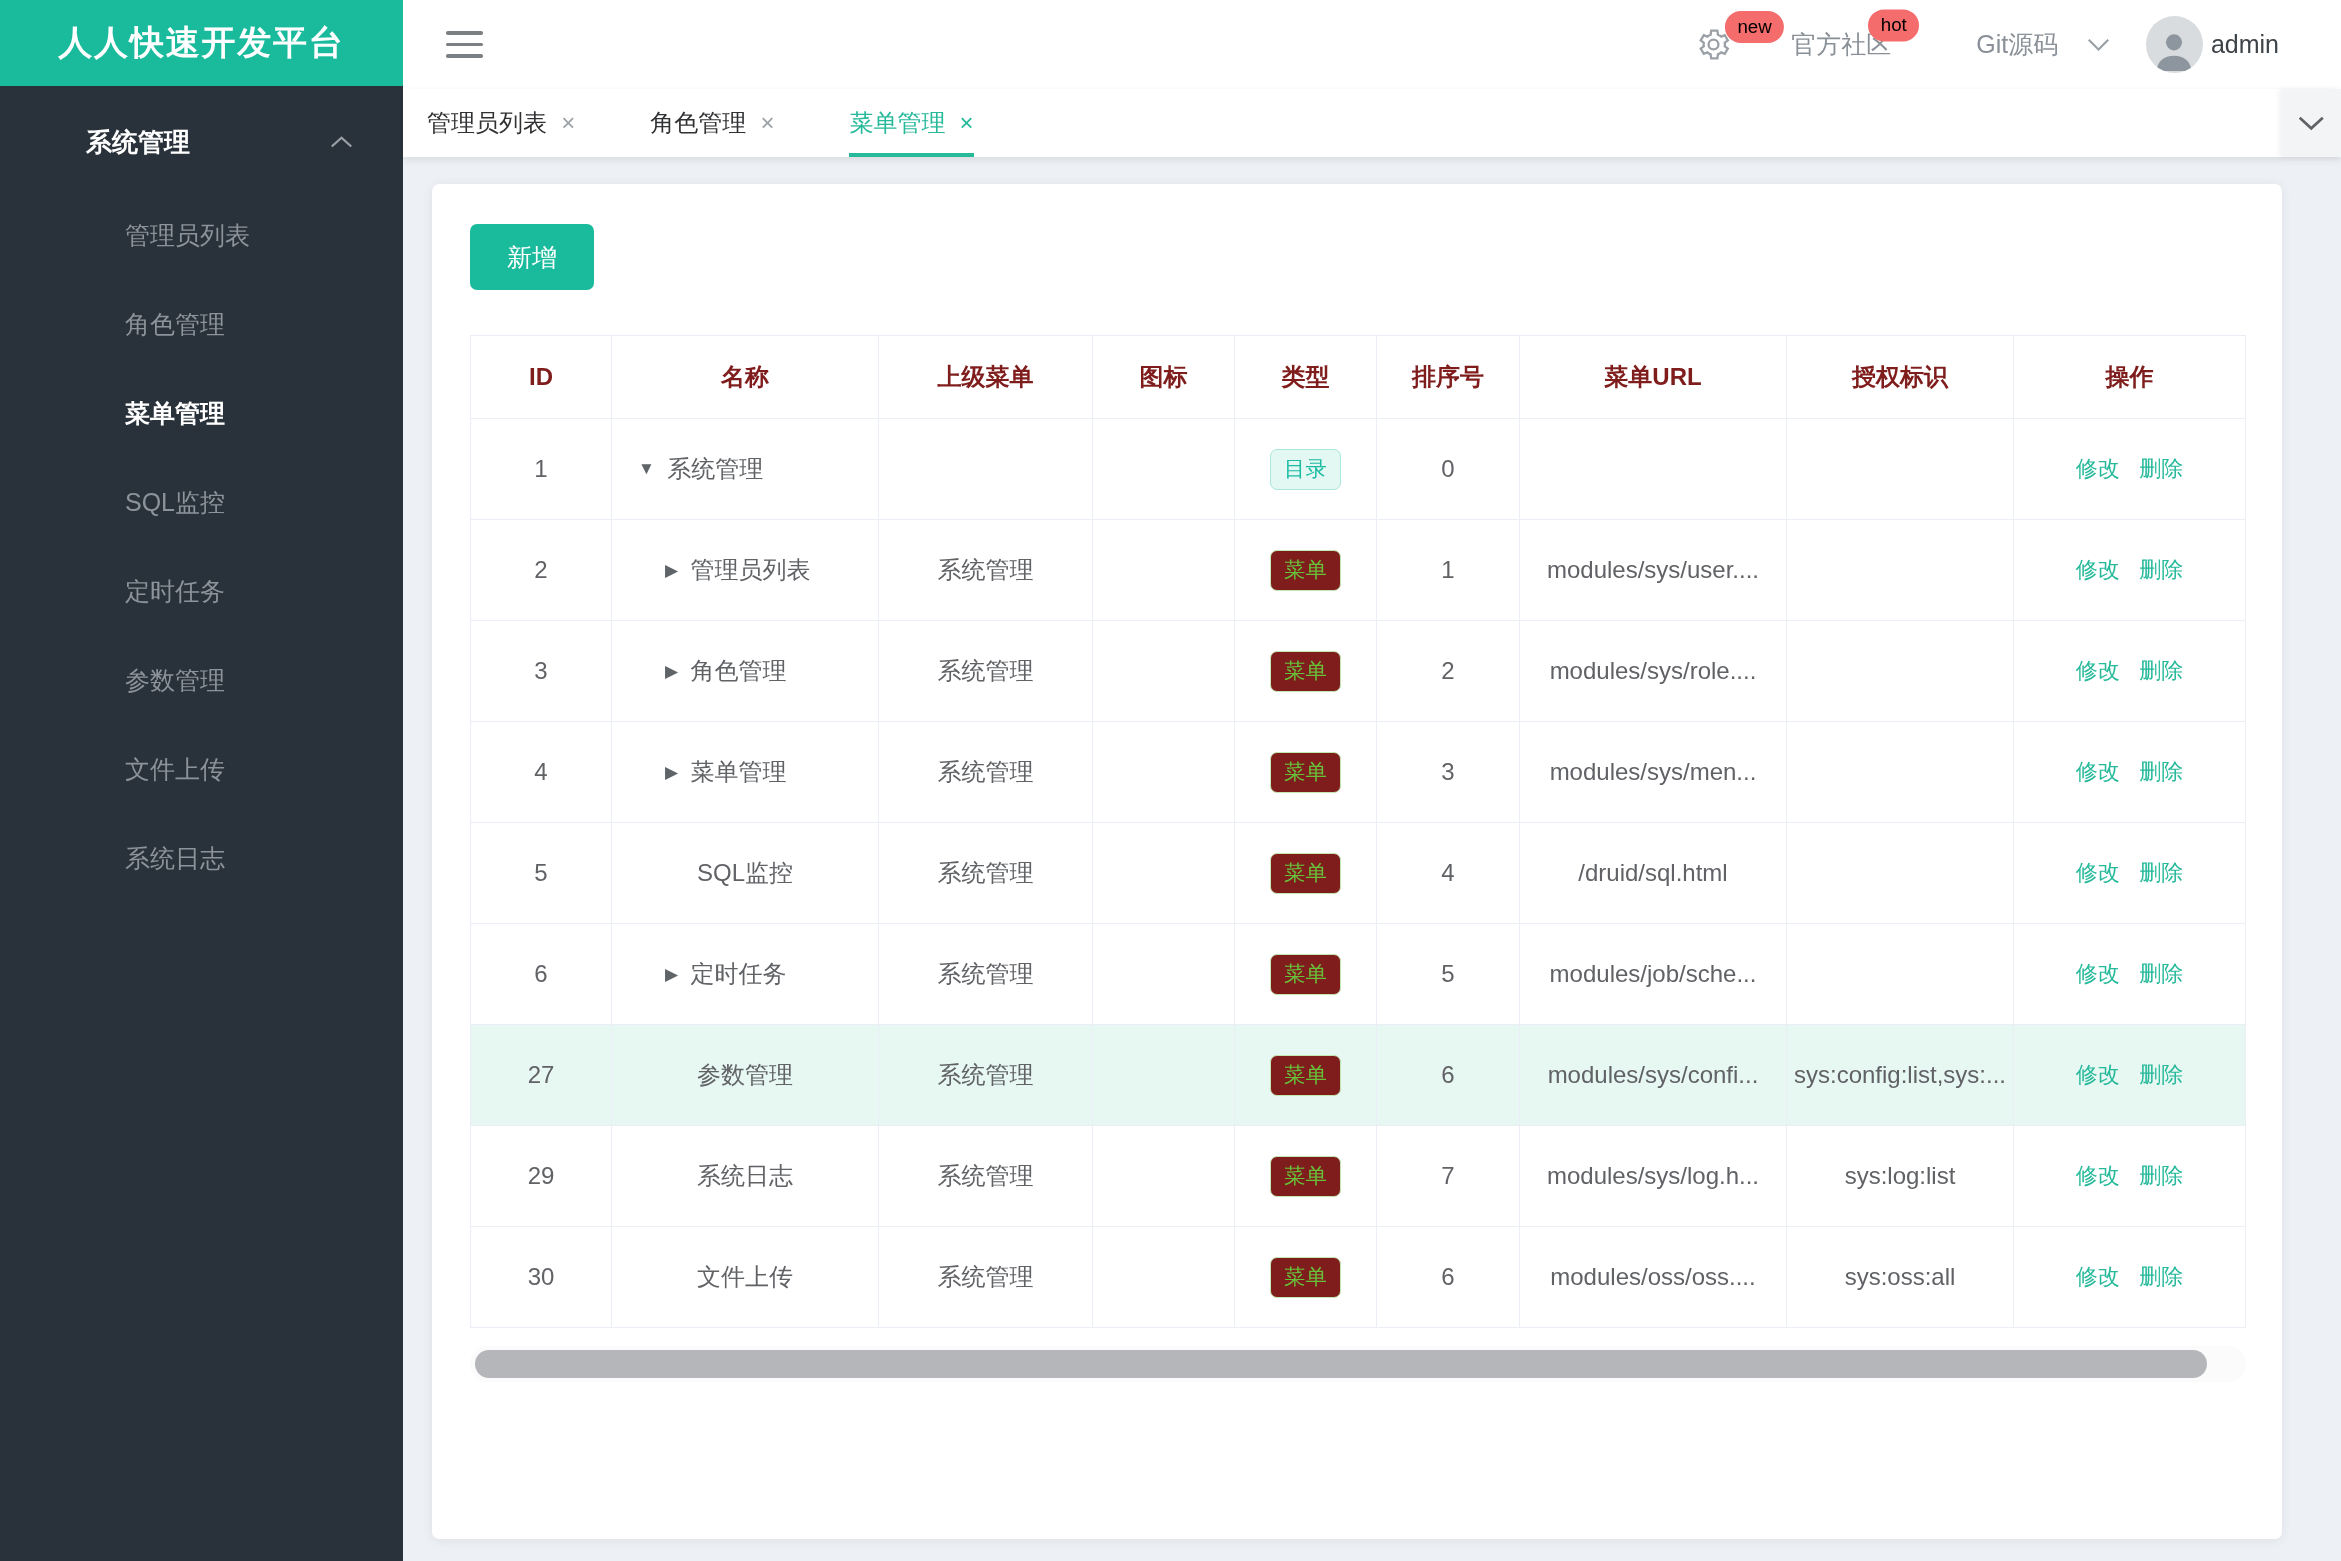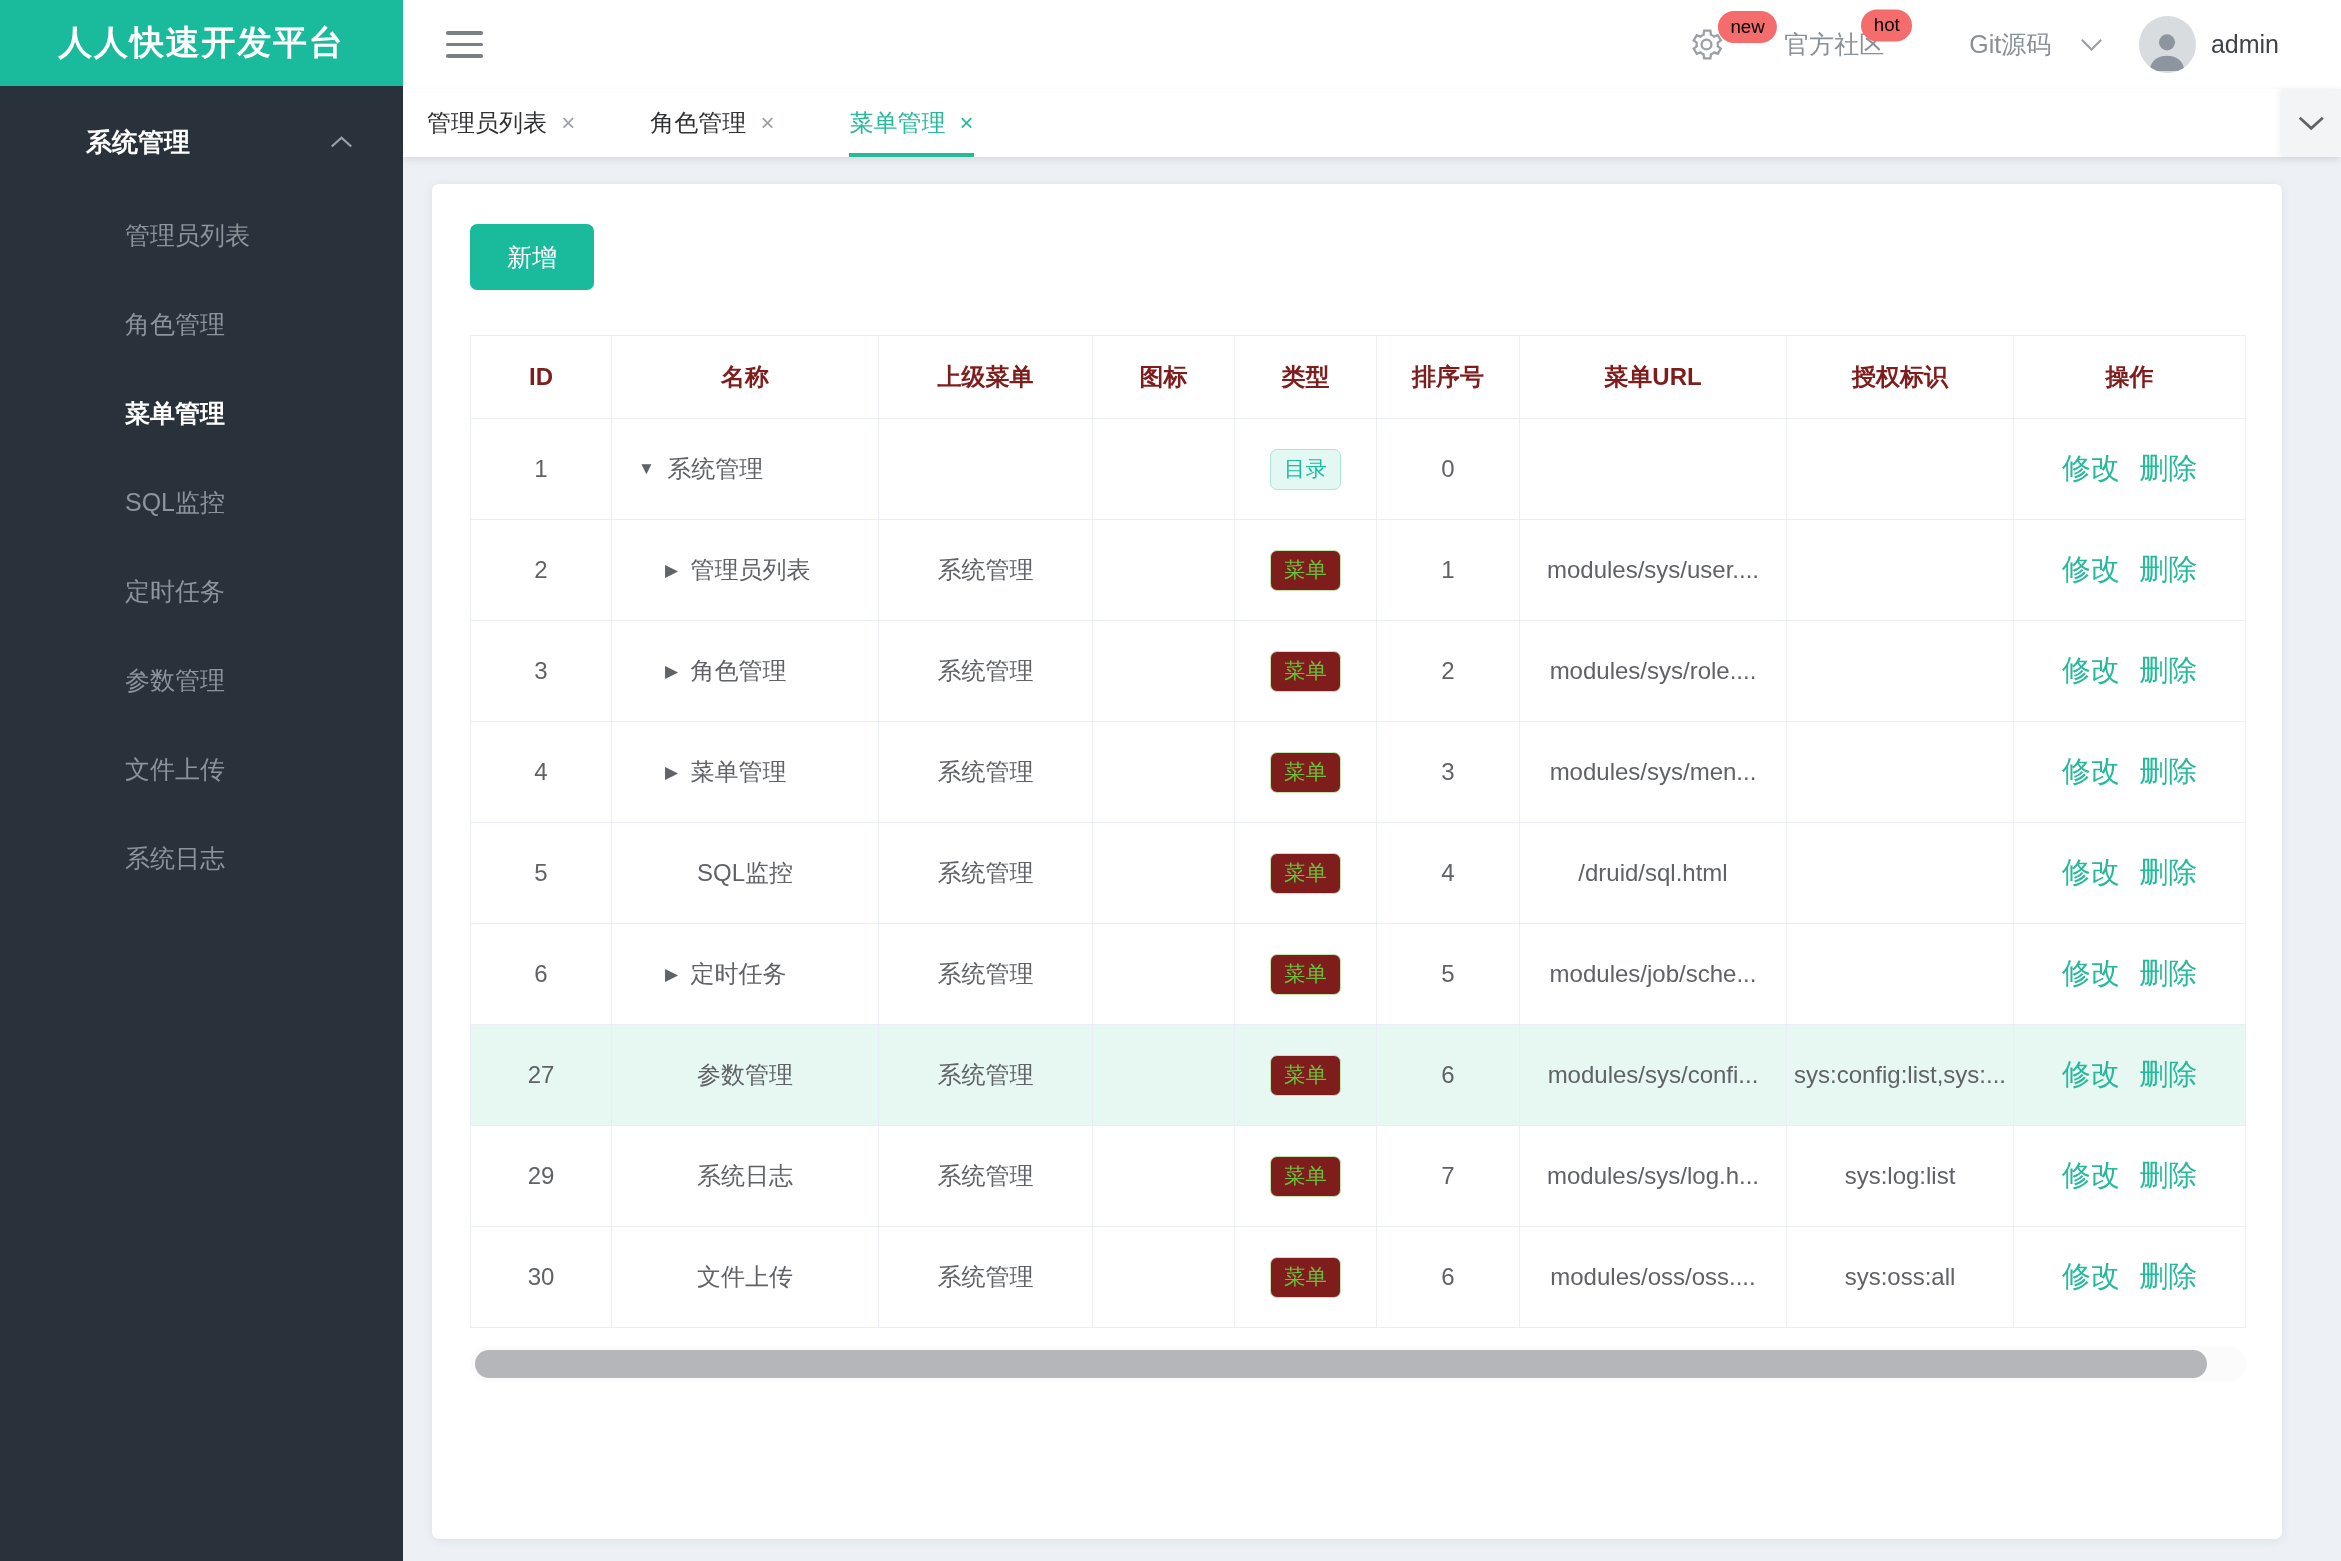--- a/index.html
+++ b/index.html
@@ -25,21 +25,21 @@
   .top-right { margin-left:auto; display:flex; align-items:center; }
   .top-group { position:relative; display:flex; align-items:center; color:#8A9097; font-size:25px; cursor:pointer; }
   .pill { display:inline-block; background:#F56C6C; color:#000000; font-size:18.7px; font-weight:normal; line-height:32px;
     padding:0 12.5px; border-radius:16px; transform:translate(-7.1px,-18px); }
   .pill.over-text { transform:translate(-23px,-19.6px); }
   .gear-svg { width:37px; height:37px; }
   .ml45 { margin-left:34px;gap:18px; }
   .chev { width:23px; height:13.4px; margin-left:10.7px; }
   .avatar { width:57px; height:57px; border-radius:50%; margin-left:36px; background:#D8DCDF; overflow:hidden; display:flex; align-items:flex-end; justify-content:center; cursor:pointer; }
   .avatar svg { width:46px; height:46px; }
-  .admin-name { font-size:25px; color:#3E4349; margin-left:15px; cursor:pointer; }
+  .admin-name { font-size:25px; color:#3E4349; margin-left:8px; cursor:pointer; }
 
   
   .tabbar { position:absolute; left:403px; top:89px; right:0; height:68px; background:#fff;
     box-shadow:0 2.7px 7.1px rgba(0,0,0,0.09); display:flex; align-items:stretch; padding-left:24px; z-index:4; }
   .tab { position:relative; display:inline-flex; align-items:center; margin-right:75px; cursor:pointer; font-size:24px; color:#303133; }
   .tab .tab-close { margin-left:14.2px; font-size:24px; color:#9DA2A8; }
   .tab.active { color:#26B99A; }
   .tab.active .tab-close { color:#26B99A; }
   .tab.active::after { content:""; position:absolute; left:0; right:0; bottom:0; height:3.6px; background:#26B99A; }
   .tab-arrow-box { position:absolute; right:0; top:0; width:59px; height:68px; background:#F3F4F6;
@@ -59,21 +59,21 @@
     border-right:0.9px solid #EBEEF5; border-bottom:0.9px solid #EBEEF5; overflow:hidden; white-space:nowrap; background:transparent; }
   .menu-table tr.hl td { background:#E7F7F2; }
   .name-wrap { display:flex; align-items:center; }
   .name-wrap.center { justify-content:center; }
   .name-wrap.lvl0 { padding-left:26px; }
   .name-wrap.lvl1 { padding-left:53px; }
   .tree-arrow { font-size:17px; color:#5F6468; margin-right:12.5px; cursor:pointer; }
   .tag { display:inline-block; font-size:21.4px; line-height:39px; padding:0 13.4px; border-radius:7.1px; }
   .tag-dir { color:#1CBCA3; background:#E3F7F3; border:0.9px solid #A9E7DA; }
   .tag-menu { color:#67C23A; background:#7f1d1d; border:0.9px solid #C2E7B0; }
-  .op-link { color:#26B99A; text-decoration:none; font-size:29px; margin:0 9.8px; cursor:pointer; }
+  .op-link { color:#26B99A; text-decoration:none; font-size:22px; margin:0 9.8px; cursor:pointer; }
 
   .hscroll { position:absolute; left:38px; top:1162px; width:1776px; height:36px; border-radius:18px; background:#FBFBFC; }
   .hscroll-thumb { position:absolute; left:5.3px; top:3.6px; height:28.5px; width:1732px; border-radius:14.2px; background:#B4B6B9; cursor:pointer; }
 
   svg { display:block; }
 </style>
 </head>
 <body>
 
 <aside class="sidebar">

